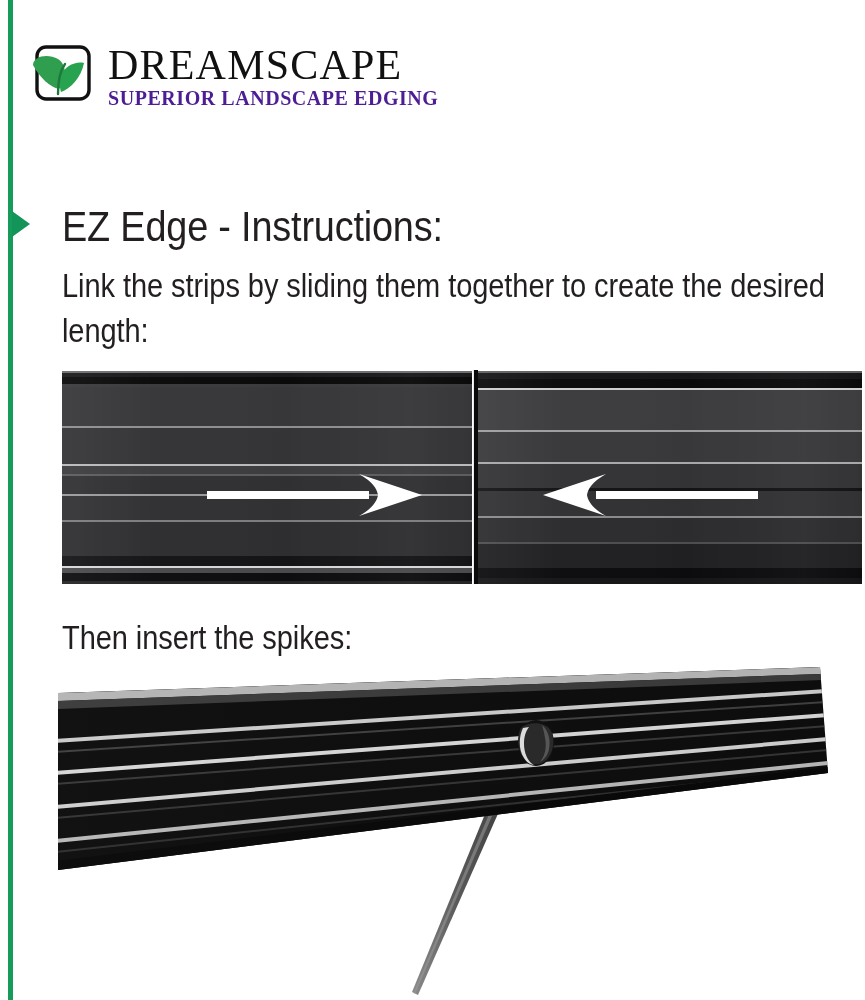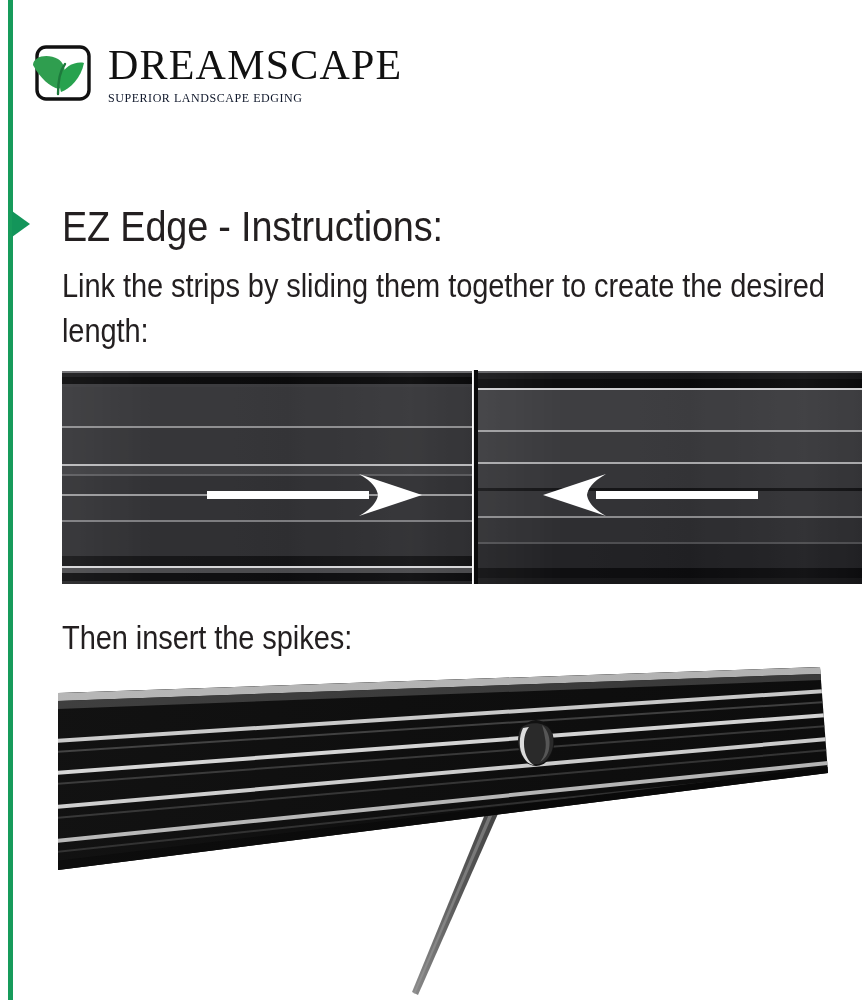--- a/index.html
+++ b/index.html
@@ -61,25 +61,25 @@
     font-family: "Liberation Serif", serif;
     font-size: 42px;
     line-height: 44px;
     letter-spacing: 1.2px;
     color: #111111;
     white-space: nowrap;
     font-weight: 400;
   }
   #brand-tagline {
     font-family: "Liberation Serif", serif;
-    font-weight: normal;
-    font-size: 12px;
+    font-weight: bold;
+    font-size: 20px;
     line-height: 20px;
     letter-spacing: 0.55px;
-    color: #0f172a;
+    color: #4c1d95;
     white-space: nowrap;
     margin-top: 1px;
   }
 
   
   #heading {
     position: absolute;
     left: 62px;
     top: 200px;
     font-family: "Liberation Sans Narrow", "Liberation Sans", sans-serif;

